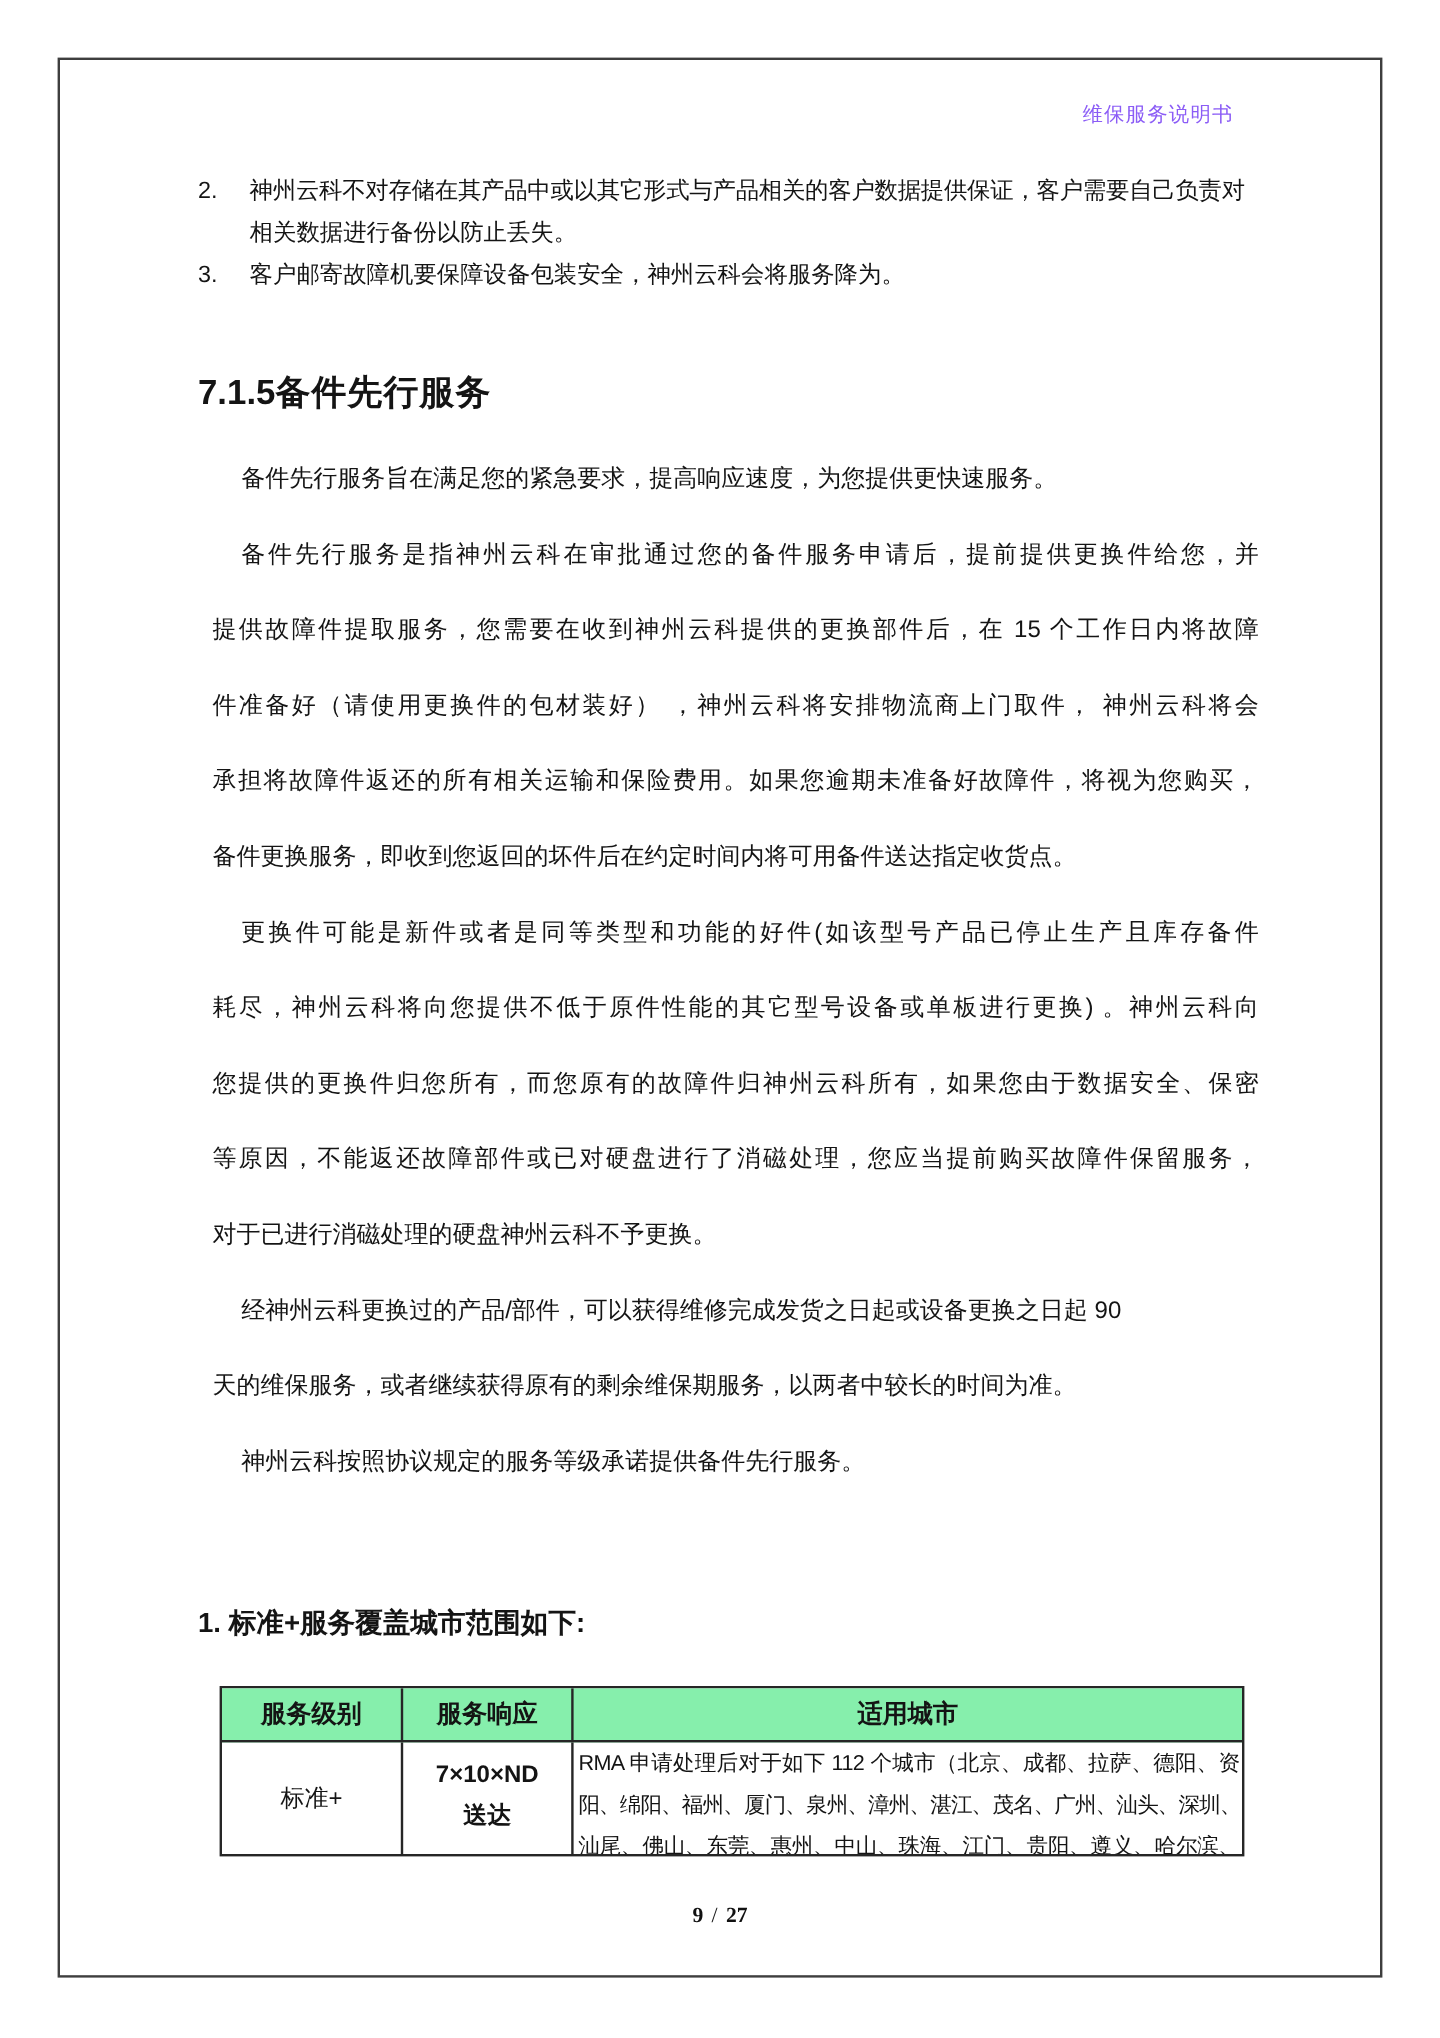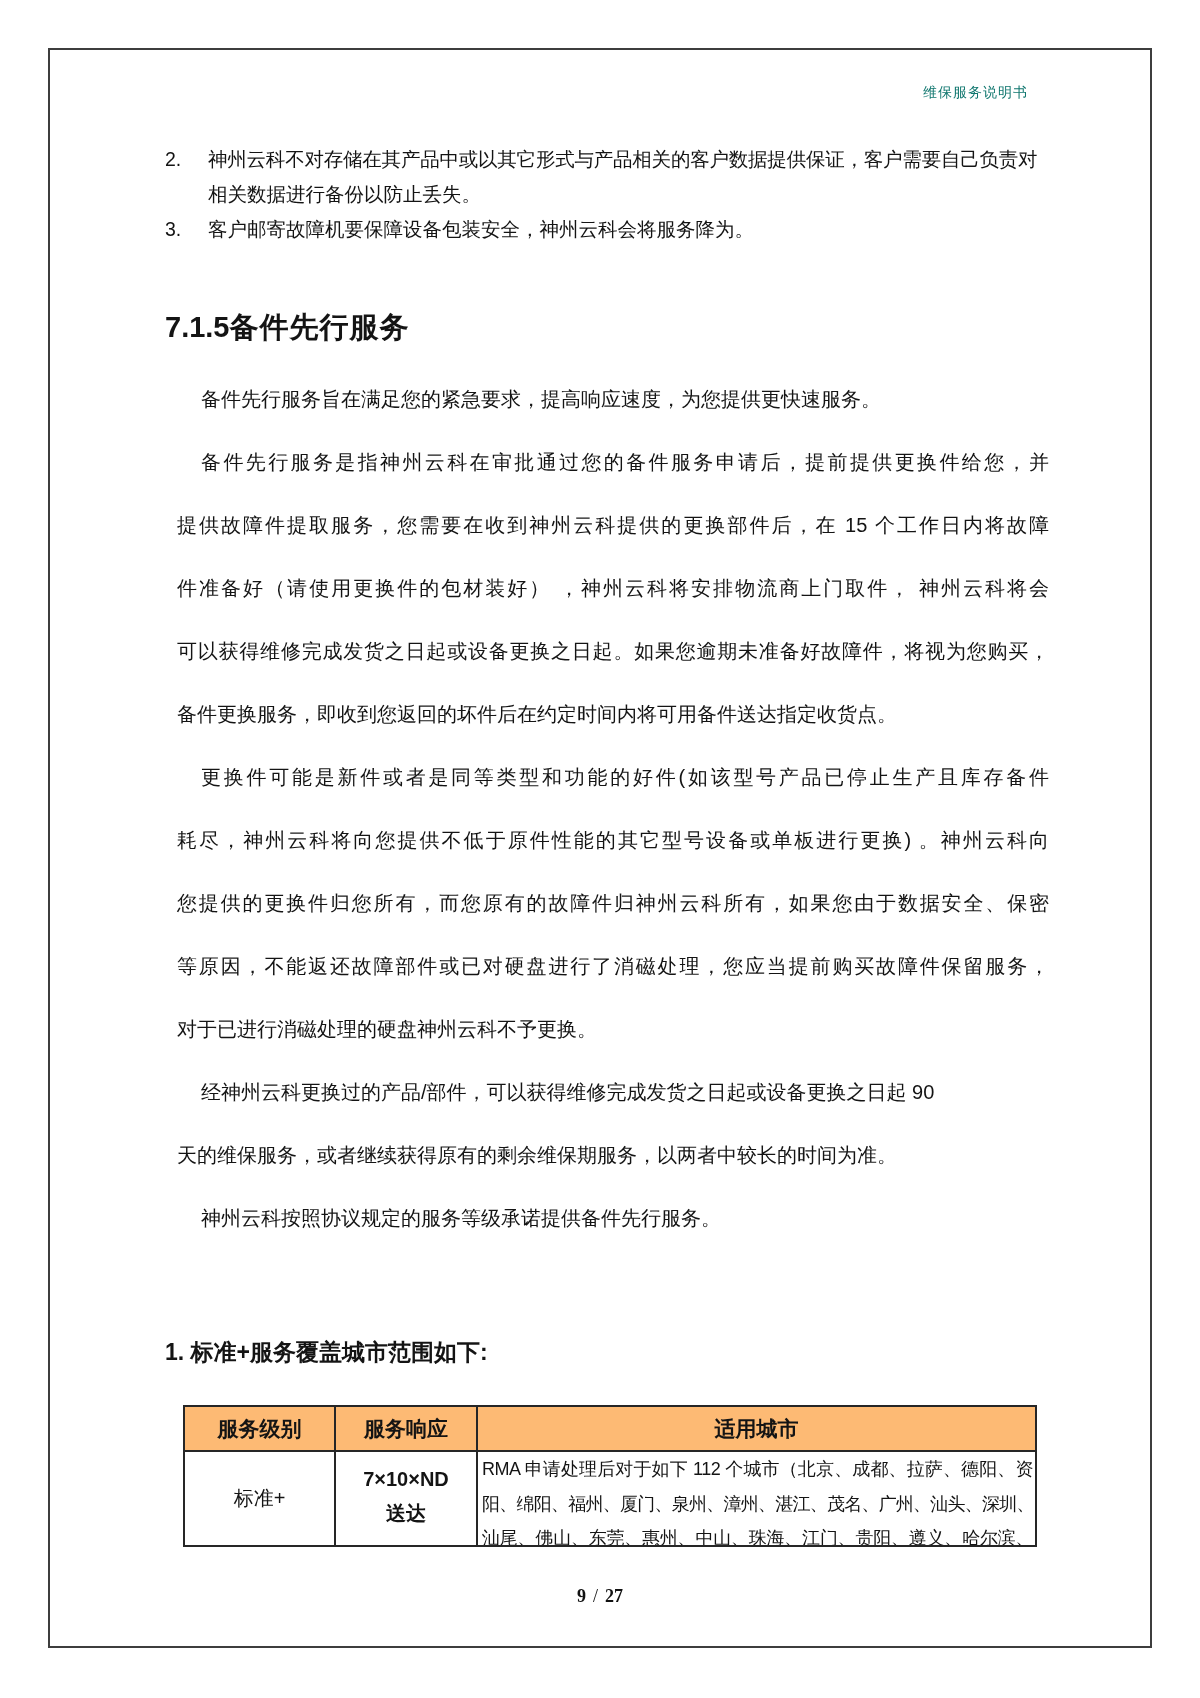--- a/index.html
+++ b/index.html
@@ -16,23 +16,23 @@
     position: absolute;
     left: 48px; top: 48px;
     width: 1104px; height: 1600px;
     border: 2px solid #3e3e3e;
     box-sizing: border-box;
   }
   .running-header {
     position: absolute;
     top: 84px; right: 172px;
     font-family: Liberation Mono, monospace;
-    font-size: 14px;
+    font-size: 17px;
     letter-spacing: 1px;
-    color: #0f766e;
+    color: #8b5cf6;
   }
   
   .numbered-list {
     position: absolute;
     left: 165px; top: 142px;
     width: 872px;
     font-size: 19.5px;
   }
   .li-line { display: flex; height: 35px; line-height: 35px; }
   .li-num { width: 43px; flex: 0 0 43px; }
@@ -76,21 +76,21 @@
     position: absolute;
     left: 183px; top: 1405px;
     width: 854px; height: 142px;
     border: 2px solid #262626;
     box-sizing: border-box;
     background: #ffffff;
   }
   .tr { display: grid; grid-template-columns: 151px 142px 1fr; }
   .tr.head {
     height: 43px;
-    background: #fdba74;
+    background: #86efac;
     border-bottom: 2px solid #262626;
     box-sizing: content-box;
   }
   .th {
     font-size: 21px;
     font-weight: 700;
     text-align: center;
     line-height: 43px;
     border-right: 2px solid #262626;
   }
@@ -159,21 +159,21 @@
   <div class="section-heading">
     <span class="section-number">7.1.5</span><span>备件先行服务</span>
   </div>
 
   <div class="body-block">
     <div class="bl ind">备件先行服务旨在满足您的紧急要求，提高响应速度，为您提供更快速服务。</div>
 
     <div class="bl ind fill">备件先行服务是指神州云科在审批通过您的备件服务申请后，提前提供更换件给您，并</div>
     <div class="bl fill">提供故障件提取服务，您需要在收到神州云科提供的更换部件后，在 15 个工作日内将故障</div>
     <div class="bl fill">件准备好（请使用更换件的包材装好） ，神州云科将安排物流商上门取件， 神州云科将会</div>
-    <div class="bl fill">可以获得维修完成发货之日起或设备更换之日起。如果您逾期未准备好故障件，将视为您购买，</div>
+    <div class="bl fill">承担将故障件返还的所有相关运输和保险费用。如果您逾期未准备好故障件，将视为您购买，</div>
     <div class="bl">备件更换服务，即收到您返回的坏件后在约定时间内将可用备件送达指定收货点。</div>
 
     <div class="bl ind fill">更换件可能是新件或者是同等类型和功能的好件(如该型号产品已停止生产且库存备件</div>
     <div class="bl fill">耗尽，神州云科将向您提供不低于原件性能的其它型号设备或单板进行更换) 。神州云科向</div>
     <div class="bl fill">您提供的更换件归您所有，而您原有的故障件归神州云科所有，如果您由于数据安全、保密</div>
     <div class="bl fill">等原因，不能返还故障部件或已对硬盘进行了消磁处理，您应当提前购买故障件保留服务，</div>
     <div class="bl">对于已进行消磁处理的硬盘神州云科不予更换。</div>
 
     <div class="bl ind">经神州云科更换过的产品/部件，可以获得维修完成发货之日起或设备更换之日起  90</div>
     <div class="bl">天的维保服务，或者继续获得原有的剩余维保期服务，以两者中较长的时间为准。</div>

